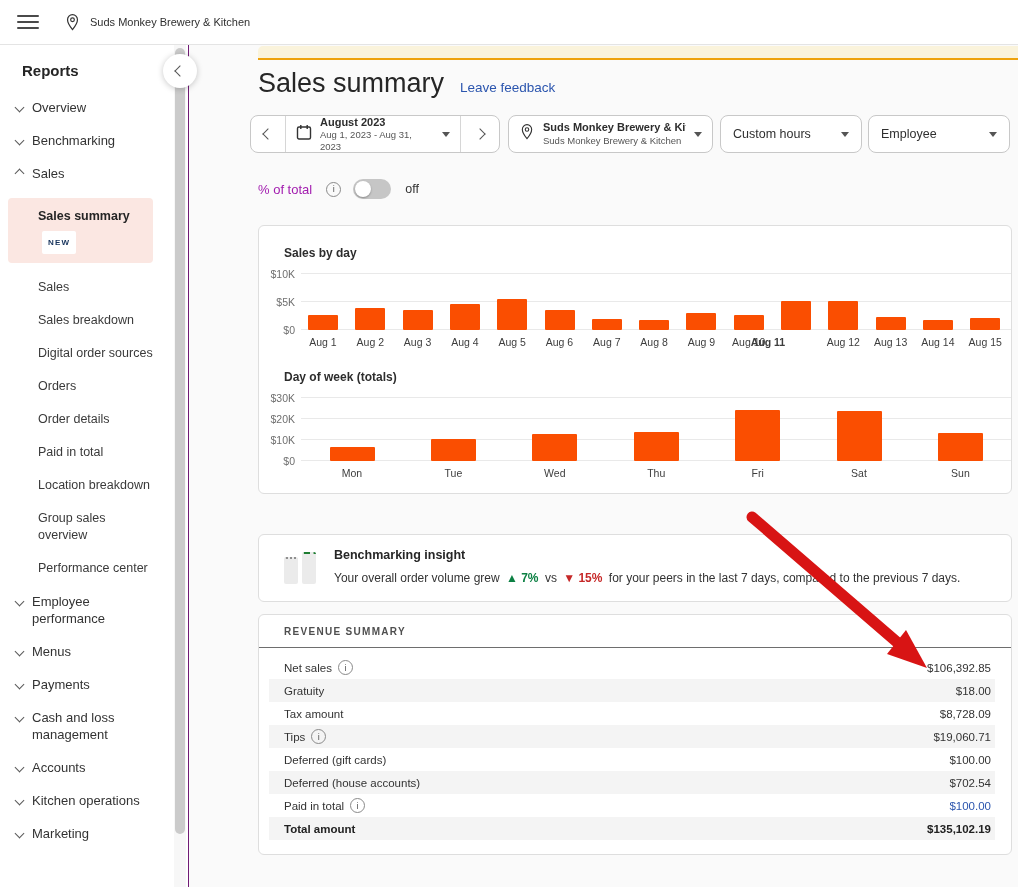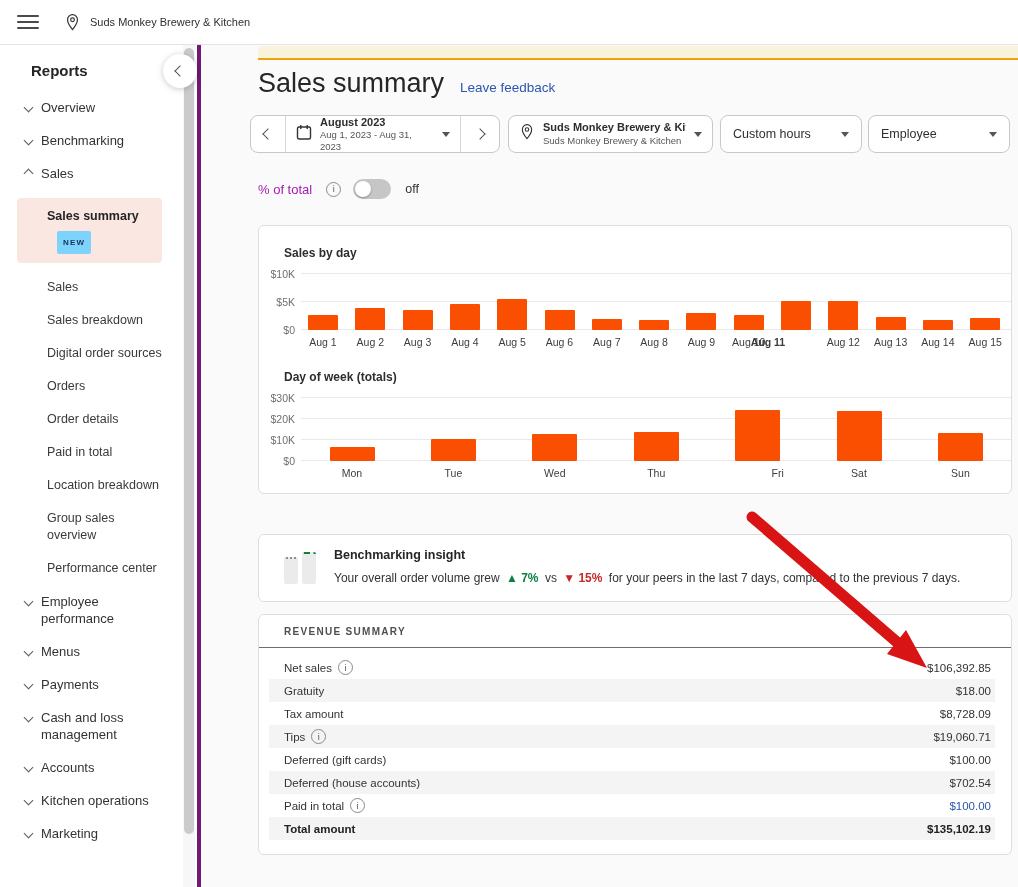--- a/index.html
+++ b/index.html
@@ -7,30 +7,30 @@
        font-family:"Liberation Sans",sans-serif;color:#333;-webkit-font-smoothing:antialiased}
 
   
   .topbar{position:absolute;top:0;left:0;right:0;height:44px;background:#fff;border-bottom:1px solid #e4e4e4;z-index:5}
   .hamburger{position:absolute;left:17px;top:15px;width:22px;height:14px;display:flex;flex-direction:column;justify-content:space-between;cursor:pointer}
   .hamburger span{display:block;height:2px;background:#4a4a4a;border-radius:1px}
   .tb-pin{position:absolute;left:64px;top:13px}
   .tb-loc{position:absolute;left:90px;top:16px;font-size:11px;color:#2f2f2f}
 
   
-  .sidebar{position:absolute;top:44px;left:17px;width:180px;bottom:0;background:#fff;border-right:4px solid #701a75;overflow:hidden;z-index:2}
+  .sidebar{position:absolute;top:44px;left:8px;width:180px;bottom:0;background:#fff;border-right:1px solid #701a75;overflow:hidden;z-index:2}
   .sb-title{font-size:15px;font-weight:bold;color:#252525;padding:18px 0 0 14px}
   .sb-nav{margin-top:20px}
   .nav-top{display:flex;align-items:flex-start;gap:9px;padding-left:8px;margin-bottom:16px;font-size:13px;color:#333;cursor:pointer;width:150px;line-height:17px}
   .nav-top .ch{margin-top:5px}
   .nav-sub{padding-left:30px;margin-bottom:16px;font-size:12.5px;color:#3a3a3a;cursor:pointer;width:140px;line-height:17px}
   .nav-line{display:block}
   .nav-selected{background:#fbe7e2;border-radius:4px;margin:0 35px 16px 0;padding:10px 0 9px 30px;width:auto}
   .nav-selected .nav-line{font-weight:bold;color:#252525}
-  .new-badge{display:inline-block;margin:6px 0 0 10px;background:#7dd3fc;color:#16335c;font-size:8px;font-weight:bold;letter-spacing:1.2px;padding:3px 6px;border-radius:2px}
+  .new-badge{display:inline-block;margin:6px 0 0 4px;background:#ffffff;color:#16335c;font-size:8px;font-weight:bold;letter-spacing:1.2px;padding:3px 6px;border-radius:2px}
   .sb-track{position:absolute;top:0;bottom:0;right:2px;width:12px;background:#f7f7f7}
   .sb-thumb{position:absolute;top:4px;right:3px;width:10px;height:786px;background:#cbcbcb;border-radius:6px;cursor:pointer}
   .collapse-btn{position:absolute;left:163px;top:54px;width:34px;height:34px;border-radius:50%;background:#fff;
     box-shadow:0 1px 6px rgba(0,0,0,.22);z-index:6;display:flex;align-items:center;justify-content:center;cursor:pointer}
 
   
   .ch{display:inline-block;width:7px;height:7px;border-left:1.5px solid #555;border-bottom:1.5px solid #555;flex:none}
   .ch-down{transform:rotate(-45deg)}
   .ch-up{transform:rotate(135deg)}
   .ch-left{transform:rotate(45deg)}
@@ -346,21 +346,21 @@
             <div class="bar" style="left: 332.7px; width: 45px; height: 29px; background: rgb(250, 78, 1);"></div>
             <div class="bar" style="left: 434.1px; width: 45px; height: 51px; background: rgb(250, 78, 1);"></div>
             <div class="bar" style="left: 535.5px; width: 45px; height: 50px; background: rgb(250, 78, 1);"></div>
             <div class="bar" style="left: 636.9px; width: 45px; height: 28px; background: rgb(250, 78, 1);"></div>
           </div>
         <div class="xlabels">
             <div class="xlab" style="left: 51px;">Mon</div>
             <div class="xlab" style="left: 152.4px;">Tue</div>
             <div class="xlab" style="left: 253.8px;">Wed</div>
             <div class="xlab" style="left: 355.2px;">Thu</div>
-            <div class="xlab" style="left: 456.6px; margin-left: 20px;">Fri</div>
+            <div class="xlab" style="left: 456.6px;">Fri</div>
             <div class="xlab" style="left: 558px;">Sat</div>
             <div class="xlab" style="left: 659.4px;">Sun</div>
           </div>
       </div>
       <div class="trends-pad"></div>
     </div>
 
     <div class="card bench-card">
       <span class="bench-icon">
           <i class="bi-bar bi-left"></i>

